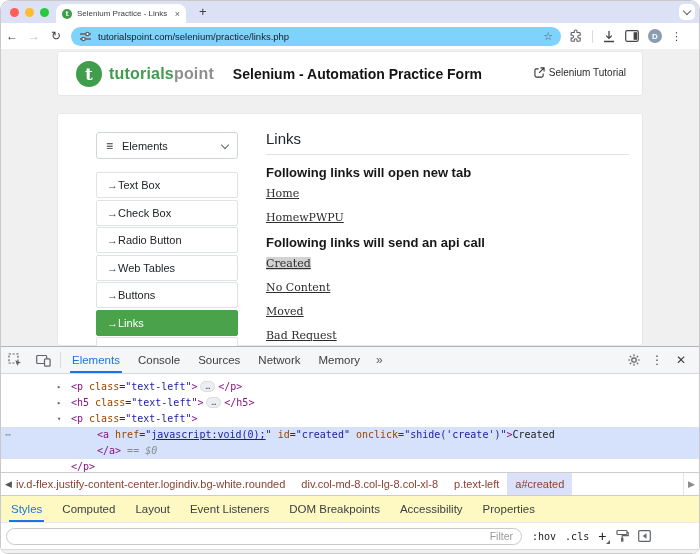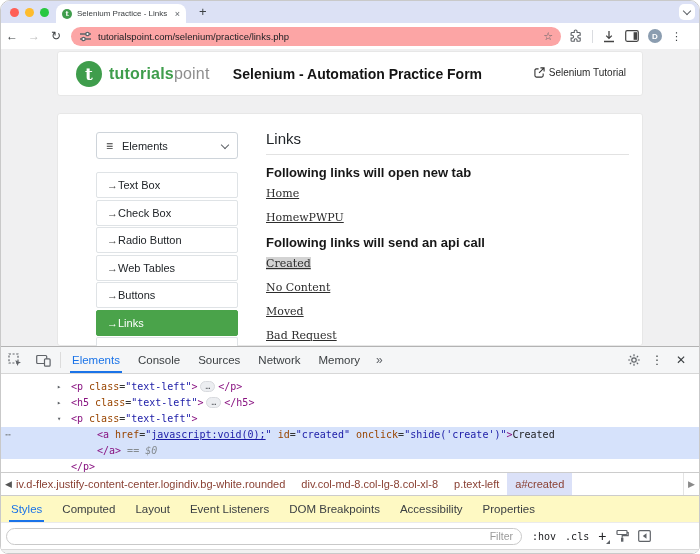--- a/index.html
+++ b/index.html
@@ -16,37 +16,37 @@
   .tab-title{font-size:8px;color:#3c4043;margin-left:5px;white-space:nowrap;overflow:hidden;flex:1;}
   .tab-close{font-size:9px;color:#5f6368;margin-left:4px;flex:none;}
   .newtab{position:absolute;left:198px;top:2px;font-size:13px;color:#3c4043;line-height:18px;}
   .tabsearch{position:absolute;right:4px;top:3px;width:16px;height:16px;background:#fff;border-radius:5px;display:flex;align-items:center;justify-content:center;}
   .chev{width:5px;height:5px;border-right:1.4px solid #5f6368;border-bottom:1.4px solid #5f6368;transform:rotate(45deg);margin-top:-2px;}
 
   
   .toolbar{position:relative;height:26px;background:#fff;display:flex;align-items:center;}
   .nav-ic{font-size:12px;color:#3c4043;width:22px;text-align:center;flex:none;}
   .nav-ic.disabled{color:#bcbcbc;}
-  .omnibox{height:19px;background:#fca5a5;border-radius:10px;flex:1;margin:0 6px 0 4px;display:flex;align-items:center;padding:0 8px;max-width:490px;box-sizing:border-box;}
+  .omnibox{height:19px;background:#7dd3fc;border-radius:10px;flex:1;margin:0 6px 0 4px;display:flex;align-items:center;padding:0 8px;max-width:490px;box-sizing:border-box;}
   .url-text{font-size:9.5px;color:#202124;margin-left:6px;flex:1;white-space:nowrap;overflow:hidden;}
   .star{font-size:11px;color:#5f6368;flex:none;}
   .tb-right{display:flex;align-items:center;gap:9px;margin-right:8px;margin-left:2px;}
   .divider{width:1px;height:13px;background:#dadce0;}
   .avatar{width:14px;height:14px;border-radius:50%;background:#8b9db0;color:#fff;font-size:8px;font-weight:bold;display:flex;align-items:center;justify-content:center;}
   .menu3{font-size:11px;color:#3c4043;letter-spacing:0;}
   .dlwrap svg, .tb-right svg{display:block;}
 
   
   .page{height:297px;background:#f0f0f1;overflow:hidden;}
   .card{width:586px;margin:0 auto;background:#fff;border:1px solid #e7e7e7;border-radius:3px;box-sizing:border-box;}
   .site-header{margin-top:2px;height:45px;position:relative;display:flex;align-items:center;}
   .logo-circle{position:absolute;left:18px;top:9px;width:26px;height:26px;border-radius:50%;background:#3f9d4c;color:#fff;font-weight:bold;font-size:17px;display:flex;align-items:center;justify-content:center;font-family:"DejaVu Serif",serif;}
   .brand{position:absolute;left:51px;top:13px;font-size:16px;letter-spacing:.2px;}
   .brand b{color:#3f9d4c;font-weight:bold;}
-  .brand span{color:#8e8e8e;font-weight:normal;}
+  .brand span{color:#8e8e8e;font-weight:bold;}
   .page-heading{position:absolute;left:50%;transform:translateX(-47%);font-size:14px;font-weight:bold;color:#141414;white-space:nowrap;}
   .tut-link{position:absolute;right:16px;top:15px;display:flex;align-items:center;gap:4px;font-size:10px;color:#2a2a2a;}
   .main-card{margin-top:17px;height:233px;position:relative;border-radius:3px;}
   .sb{position:absolute;left:38px;top:18px;width:142px;}
   .sb-select{height:27px;border:1px solid #ced4da;border-radius:3px;background:#fff;display:flex;align-items:center;padding:0 9px;box-sizing:border-box;margin-bottom:13px;}
   .ham{font-size:12px;color:#333;}
   .sb-select-label{font-size:11px;color:#212529;margin-left:9px;flex:1;}
   .sb-item{height:26px;border:1px solid #dfe3e6;border-radius:2px;background:#fff;display:flex;align-items:center;padding:0 10px;box-sizing:border-box;margin-bottom:1.5px;}
   .sb-arrow{font-size:11px;color:#444;}
   .sb-label{font-size:11px;color:#212529;text-align:right;}

